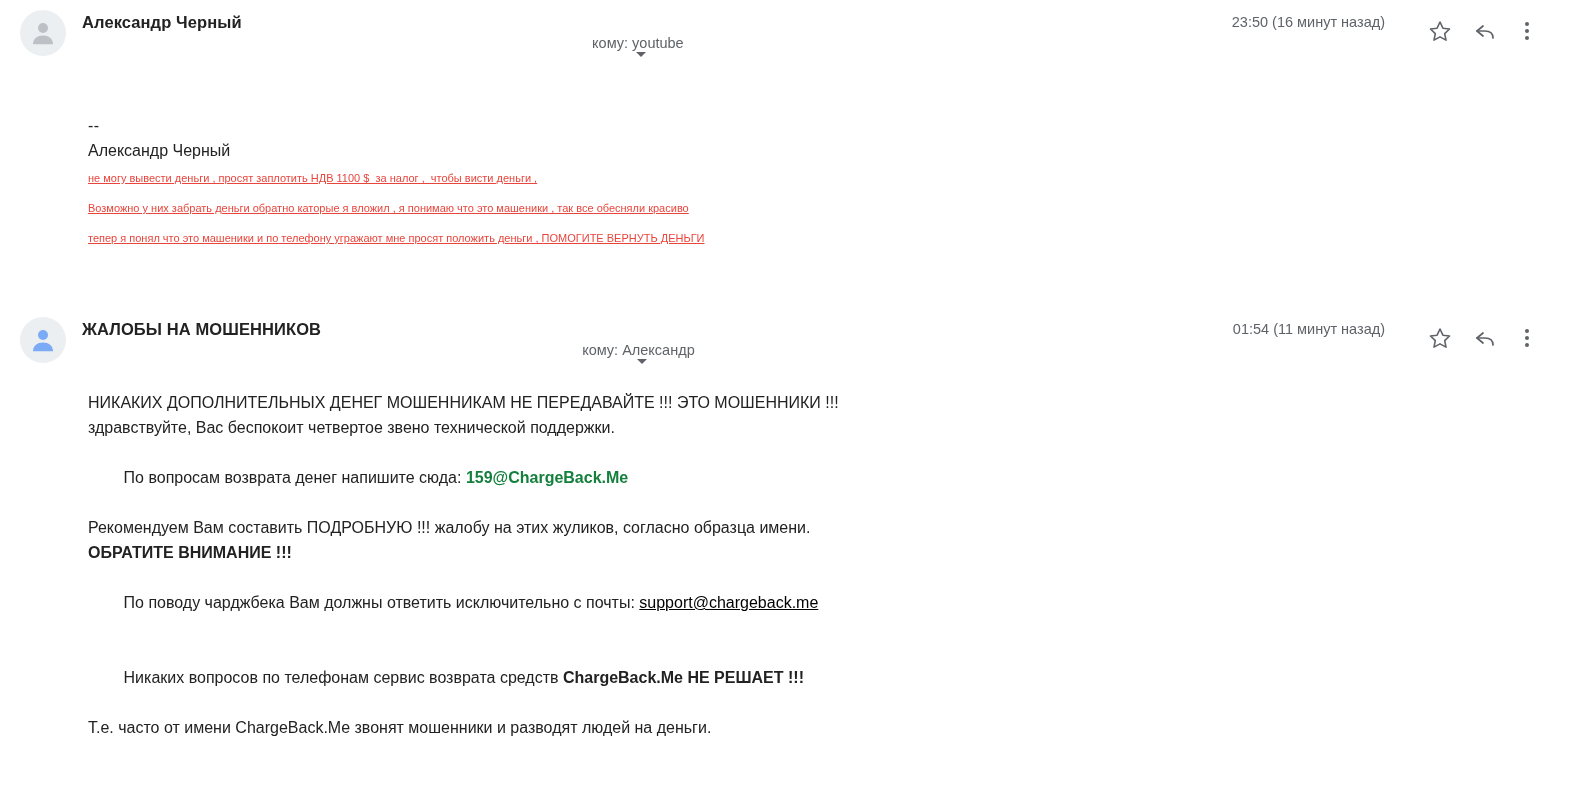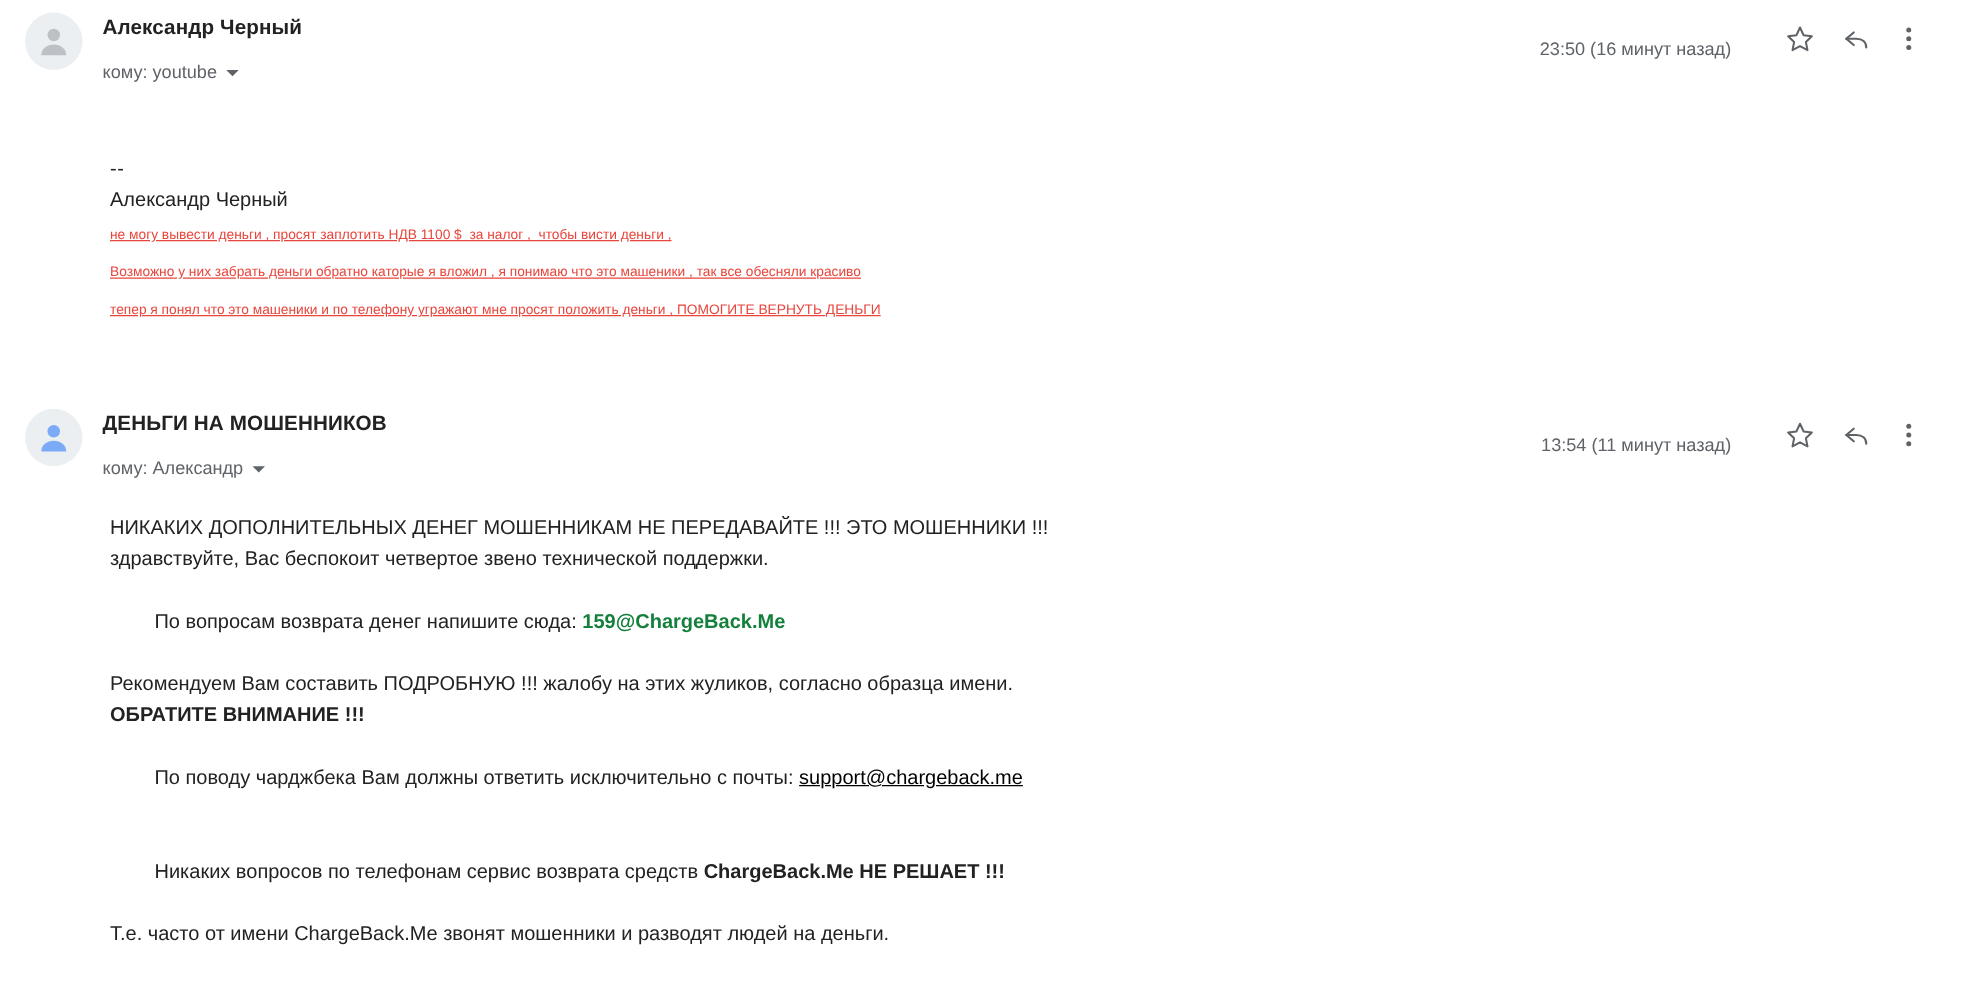--- a/index.html
+++ b/index.html
@@ -49,39 +49,40 @@
   .sender-name {
     font-size: 16.5px;
     font-weight: bold;
     color: #222222;
     line-height: 20px;
     letter-spacing: 0.1px;
   }
   .recipient-row {
     display: flex;
     align-items: center;
-    margin-top: 17px;
+    margin-top: 2px;
+    flex-direction: column;
   }
   .recipient {
     font-size: 14.5px;
     color: #5f6368;
     line-height: 18px;
   }
   .caret {
     display: inline-block;
     margin-left: 7px;
     width: 0;
     height: 0;
     border-left: 5px solid transparent;
     border-right: 5px solid transparent;
     border-top: 5px solid #5f6368;
   }
   .header-actions {
     display: flex;
-    align-items: flex-end;
+    align-items: flex-start;
     flex: 0 0 auto;
     padding-top: 4px;
     margin-left: 38px;
   }
   .timestamp {
     font-size: 14.5px;
     color: #5f6368;
     margin-right: 26px;
     white-space: nowrap;
   }
@@ -204,28 +205,28 @@
 
   <div class="message" style="margin-top:44px;">
     <div class="msg-header">
       <div class="avatar">
         <svg width="30" height="30" viewBox="0 0 24 24" aria-hidden="true">
           <circle cx="12" cy="8" r="4" fill="#7baaf7"></circle>
           <path d="M4 21c0-4.4 3.6-7 8-7s8 2.6 8 7z" fill="#7baaf7"></path>
         </svg>
       </div>
       <div class="sender-block">
-        <div class="sender-name">ДЕНЬГИ НА МОШЕННИКОВ</div>
+        <div class="sender-name">ЖАЛОБЫ НА МОШЕННИКОВ</div>
         <div class="recipient-row">
           <span class="recipient">кому: Александр</span>
           <span class="caret"></span>
         </div>
       </div>
       <div class="header-actions">
-        <span class="timestamp">13:54 (11 минут назад)</span>
+        <span class="timestamp">01:54 (11 минут назад)</span>
         <span class="icon-btn">
           <svg width="24" height="24" viewBox="0 0 24 24" fill="none" stroke="#5f6368" stroke-width="1.6" stroke-linejoin="round">
             <polygon points="12,3 14.9,9.2 21.5,10 16.7,14.6 18,21.1 12,17.9 6,21.1 7.3,14.6 2.5,10 9.1,9.2"></polygon>
           </svg>
         </span>
         <span class="icon-btn">
           <svg width="24" height="24" viewBox="0 0 24 24" fill="none" stroke="#5f6368" stroke-width="1.7" stroke-linecap="round" stroke-linejoin="round">
             <polyline points="9,7 3,12 9,17"></polyline>
             <path d="M3 12h8c5 0 8 2.6 8 7"></path>
           </svg>

